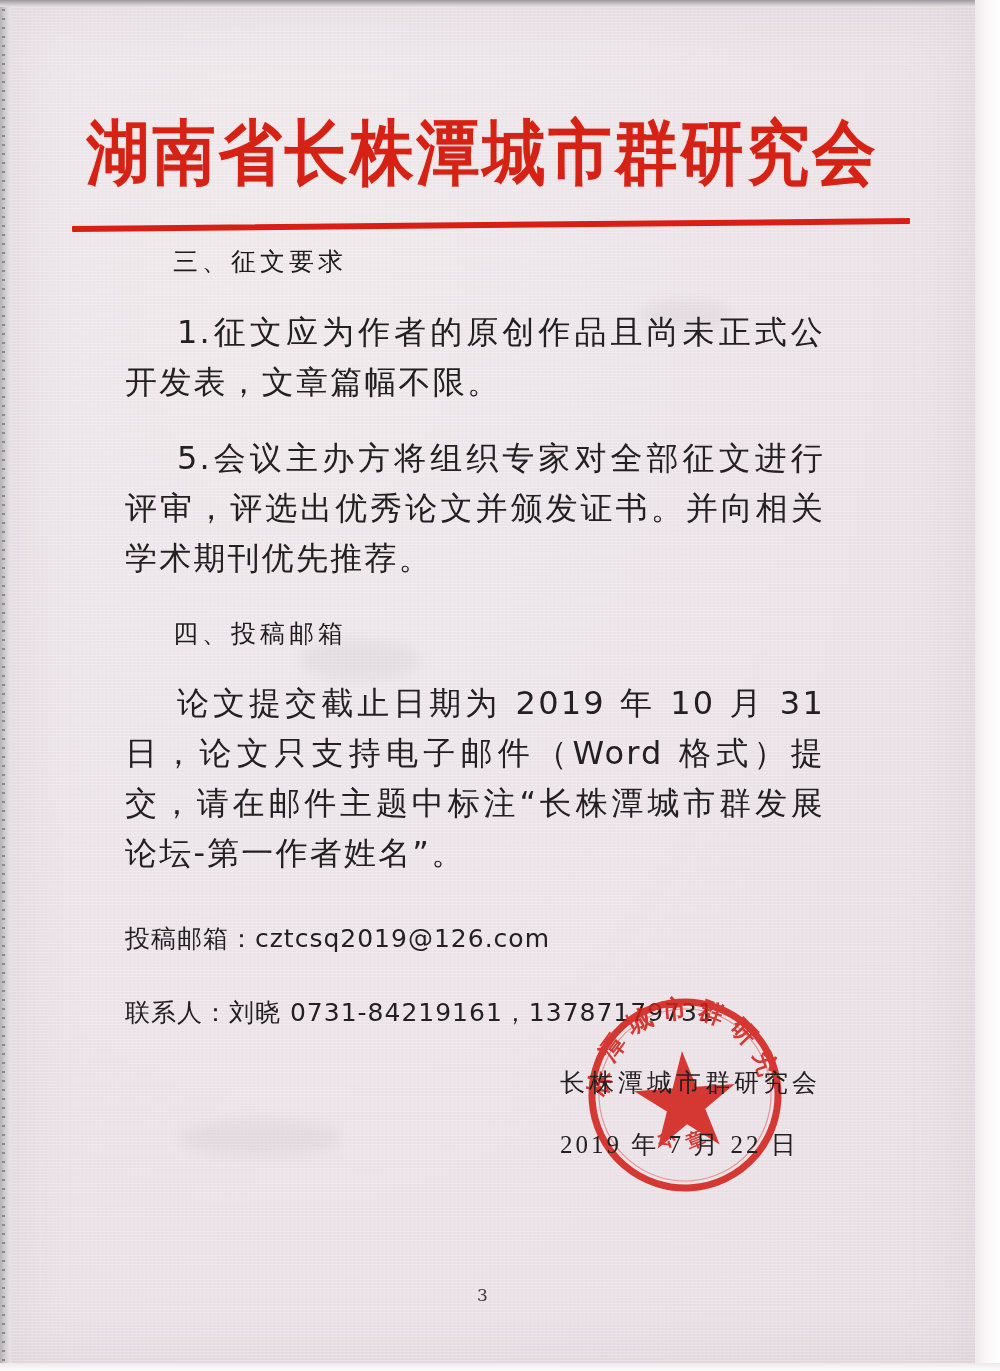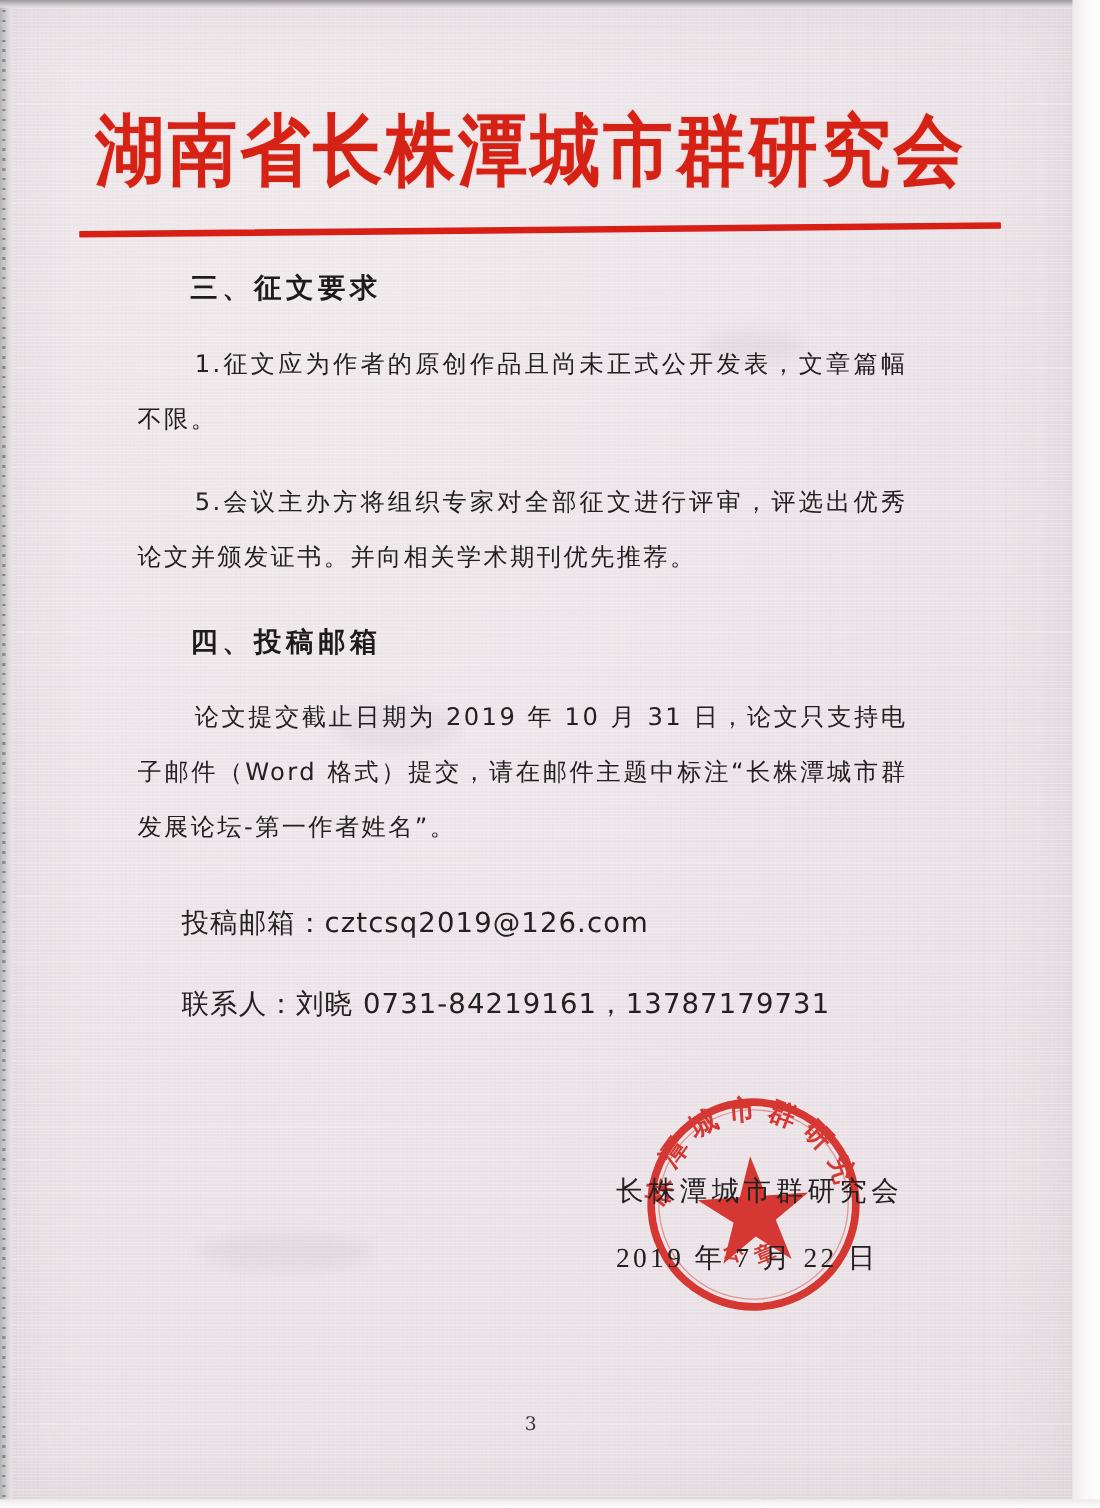--- a/index.html
+++ b/index.html
@@ -70,21 +70,21 @@
   .scan-edge-bottom {
     position: absolute;
     left: 0; bottom: 0;
     width: 1000px; height: 8px;
     background: linear-gradient(0deg, #ffffff 0%, #f4f1f2 60%, #efe9ec 100%);
   }
 
   
   .letterhead {
     position: absolute;
-    left: 0; top: 102px;
+    left: 0; top: 118px;
     width: 965px;
     text-align: center;
   }
   .letterhead-title {
     font-family: "DejaVu Sans", sans-serif;
     font-weight: 700;
     font-size: 63px;
     line-height: 1.1;
     color: #d62214;
     letter-spacing: 3px;
@@ -106,44 +106,44 @@
   .doc-body {
     position: absolute;
     left: 125px;
     top: 243px;
     width: 700px;
     color: #1d1b1c;
     font-family: "DejaVu Sans", sans-serif;
   }
   .sec-head {
     font-size: 25px;
-    font-weight: 700;
+    font-weight: 400;
     letter-spacing: 4px;
     margin: 0 0 26px 48px;
     line-height: 1.5;
   }
   .para {
-    font-size: 22px;
+    font-size: 32px;
     line-height: 50px;
     letter-spacing: 2.2px;
     text-indent: 52px;
     margin: 0 0 26px 0;
     text-align: justify;
     color: #232022;
   }
   .para.tight { margin-bottom: 22px; }
   .line-flush {
     font-size: 25px;
     line-height: 50px;
     letter-spacing: 2.2px;
     text-indent: 0;
     margin: 0 0 24px 0;
     color: #232022;
   }
-  .mono-ish { letter-spacing: 1px; margin-left: 40px; }
+  .mono-ish { letter-spacing: 1px; }
 
   .gap-sm { height: 10px; }
 
   
   .sign-block {
     position: absolute;
     left: 560px;
     top: 1052px;
     width: 340px;
     color: #232022;

